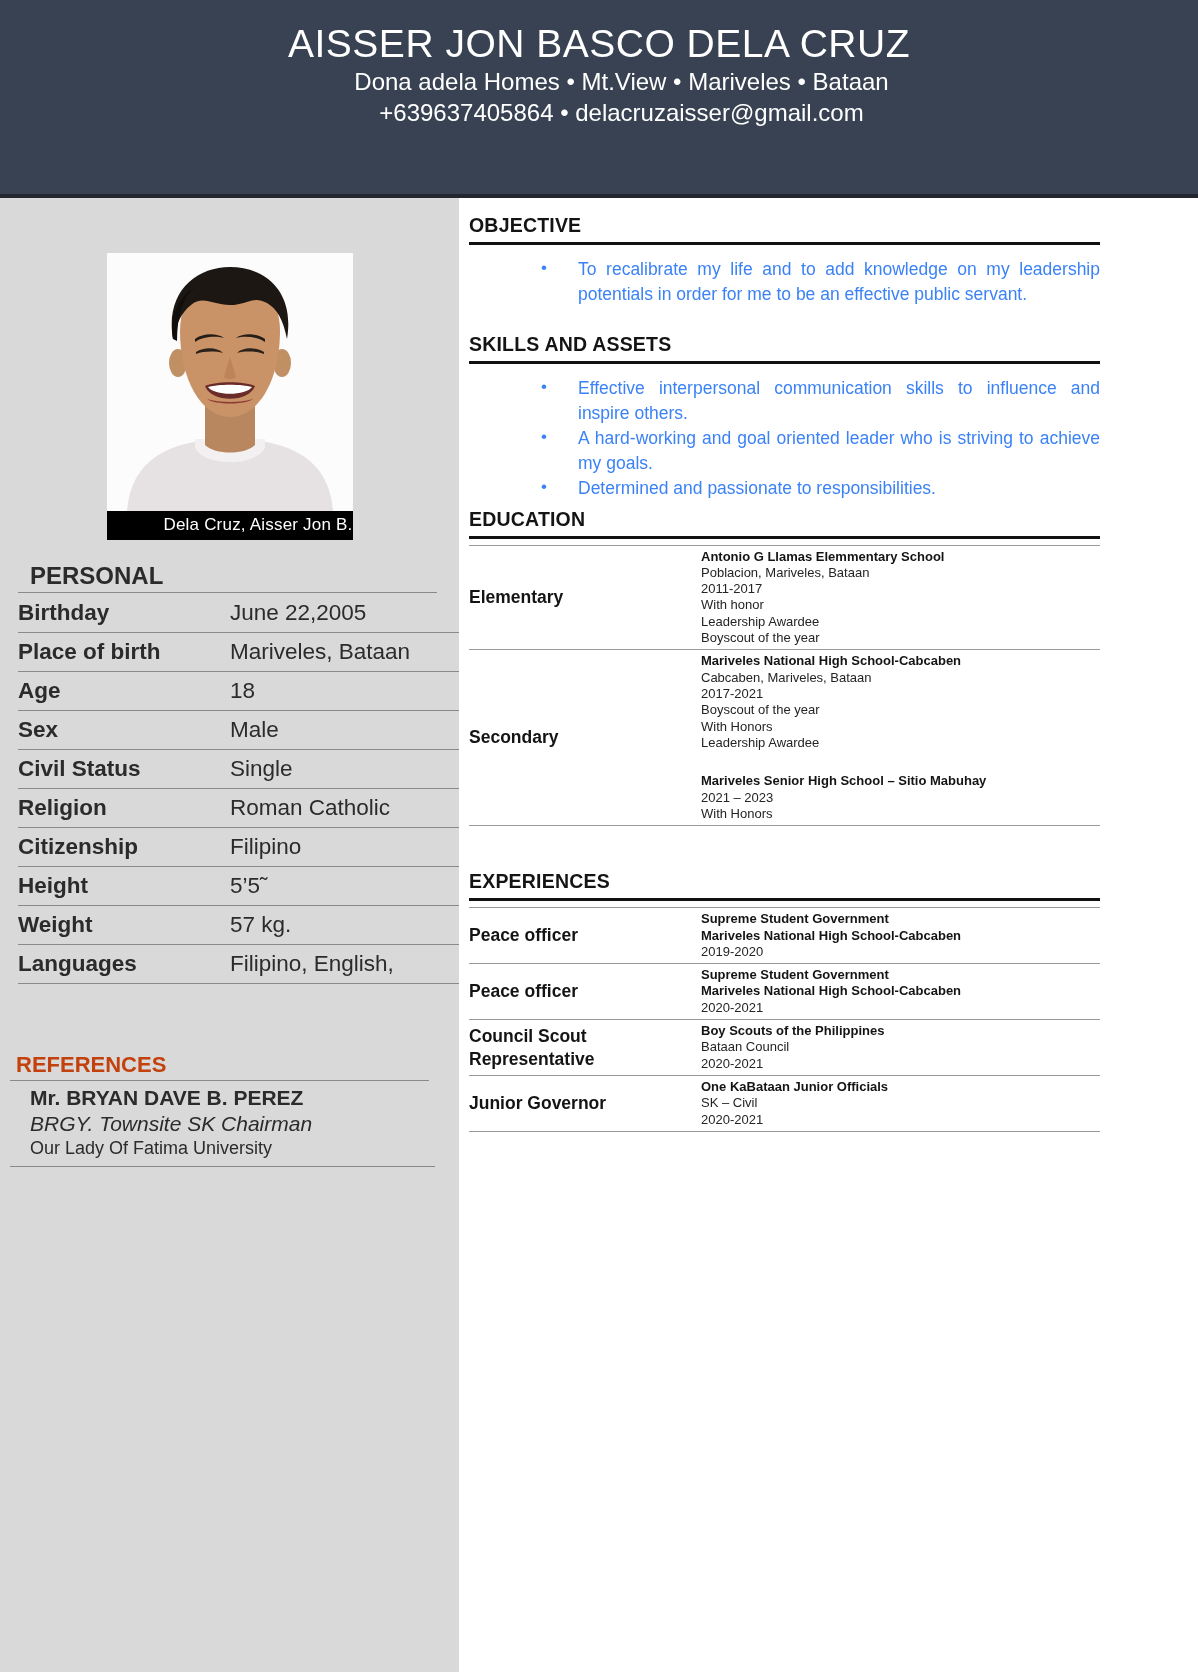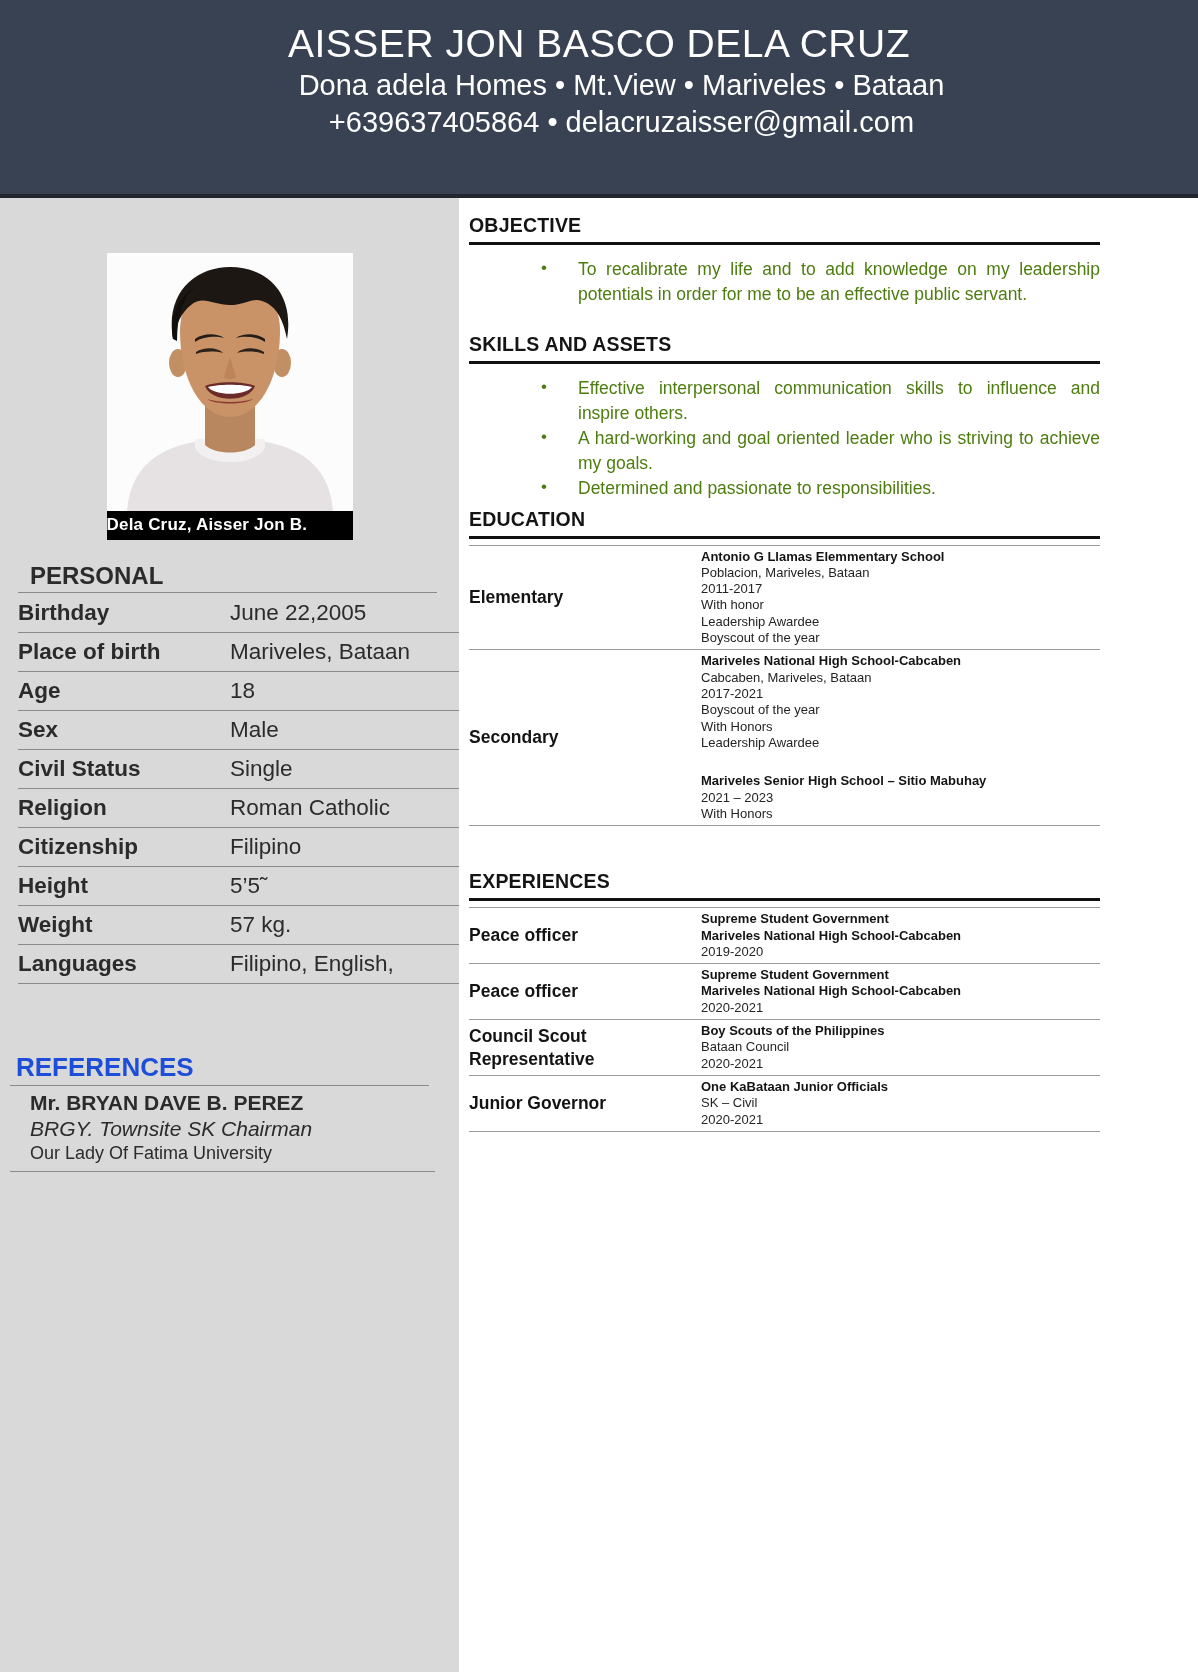--- a/index.html
+++ b/index.html
@@ -23,21 +23,21 @@
     padding-top: 22px;
     position: relative;
   }
   .header-name {
     font-size: 39px;
     letter-spacing: 0.5px;
     line-height: 1.15;
     font-weight: 400;
   }
   .header-line {
-    font-size: 29px;
+    font-size: 24px;
     line-height: 1.28;
     font-weight: 400;
     padding-left: 45px;
   }
   .header-rule {
     position: absolute;
     left: 0; right: 0;
     bottom: 0;
     height: 4px;
     background: #22262f;
@@ -70,22 +70,22 @@
     height: 258px;
     background: #fbfbfb;
     position: relative;
     overflow: hidden;
   }
   .photo svg { display: block; width: 100%; height: 100%; }
   .photo-caption {
     background: #000000;
     color: #ffffff;
     font-size: 17px;
-    font-weight: bold;
-    text-align: left;
+    font-weight: normal;
+    text-align: right;
     padding: 4px 0 5px 0;
     letter-spacing: 0.2px;
   }
 
   .section-head-left {
     font-size: 24px;
     font-weight: bold;
     color: #2b2b2b;
     padding: 0 0 2px 30px;
     margin-top: 22px;
@@ -119,23 +119,23 @@
   td.p-value {
     font-weight: 400;
     padding-left: 2px;
     white-space: nowrap;
   }
 
   .ref-block {
     margin-top: 68px;
   }
   .ref-head {
-    font-size: 26px;
-    font-weight: bold;
-    color: #1d4ed8;
+    font-size: 22px;
+    font-weight: bold;
+    color: #c2410c;
     padding-left: 16px;
     margin-top: 16px;
   }
   .ref-rule {
     height: 1px;
     background: #8a8a8a;
     margin: 2px 30px 0 10px;
   }
   .ref-body { padding: 4px 0 0 30px; }
   .ref-name {
@@ -191,21 +191,21 @@
 
   ul.bullets {
     list-style: none;
     margin: 12px 0 0 0;
     padding: 0;
   }
   ul.bullets li {
     position: relative;
     padding-left: 109px;
     font-size: 17.5px;
-    color: #4d7c0f;
+    color: #3b82f6;
     line-height: 1.40;
     text-align: justify;
     margin-bottom: 1px;
   }
   ul.bullets li::before {
     content: "\2022";
     position: absolute;
     left: 72px;
     top: -1px;
     font-size: 17px;

